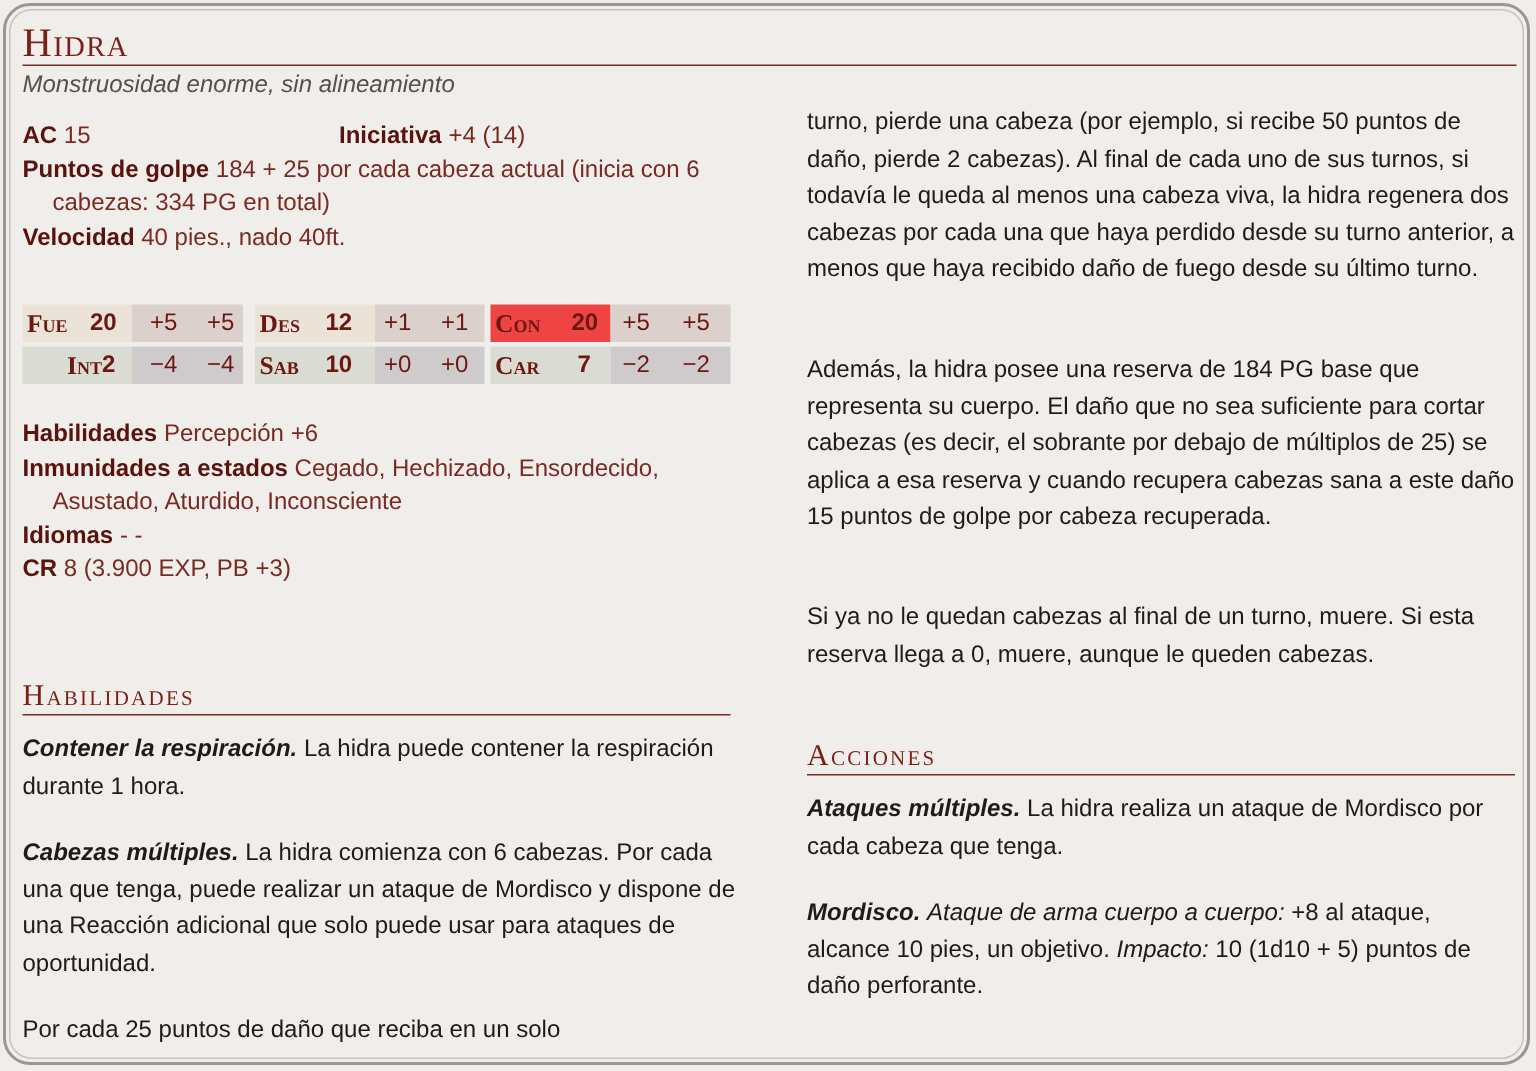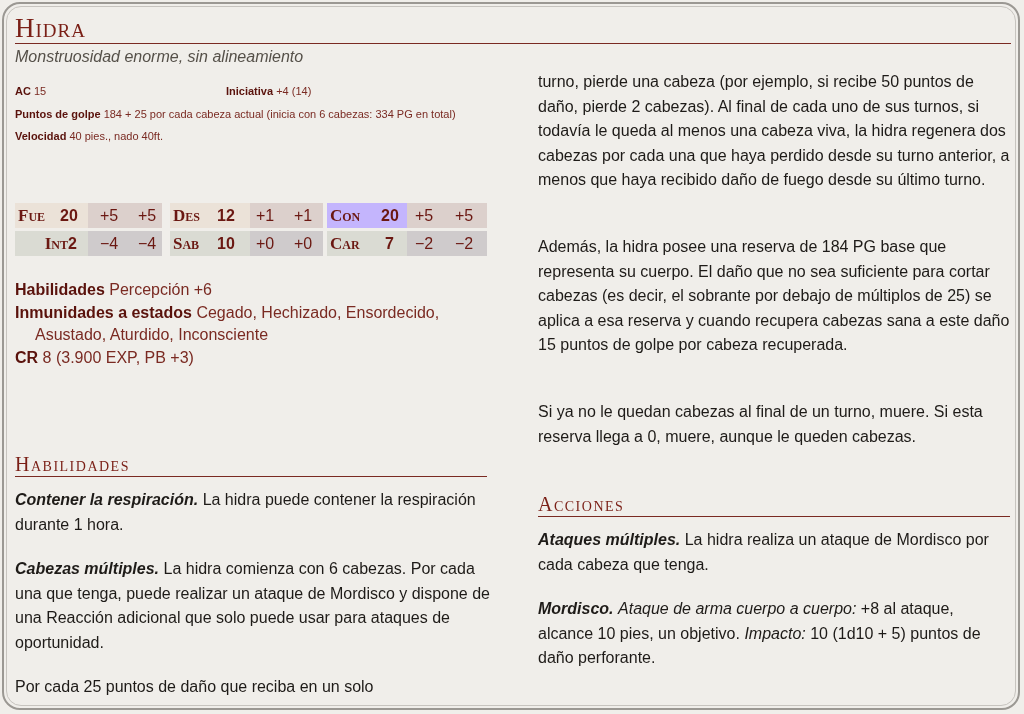--- a/index.html
+++ b/index.html
@@ -21,21 +21,21 @@
     .title {
       position:absolute; left:15px; top:12px; width:996px;
       font-family:"Liberation Serif", serif; color:#7a1f16;
       font-size:27px; font-variant:small-caps; letter-spacing:1px;
       border-bottom:1.5px solid #7a2a22; line-height:32px; height:31px;
     }
     .subtitle {
       position:absolute; left:15px; top:48px; font-style:italic;
       font-size:16px; color:#555049;
     }
-    .props { position:absolute; left:15px; top:80px; width:480px; font-size:11px; color:#6b1812; line-height:22.5px; }
+    .props { position:absolute; left:15px; top:80px; width:480px; font-size:16px; color:#6b1812; line-height:22.5px; }
     .prop { padding-left:20px; text-indent:-20px; }
     .prop b { color:#5a120c; }
     .prop span.v { color:#7a2a22; }
     .ini { position:absolute; left:211px; top:0;text-align:right; }
 
     .stats { position:absolute; left:15px; top:189px; width:472px; font-size:16px; }
     .stat-head { position:absolute; font-size:10px; color:#6f6a63; letter-spacing:0.5px;margin-top:24px; }
     .stat-row { position:absolute; height:25px; display:flex; }
     .stat-cell { display:flex; align-items:center; height:25px; }
     .s-name { font-family:"Liberation Serif", serif; font-weight:bold; font-variant:small-caps; color:#6b1812; font-size:17px; }
@@ -102,21 +102,21 @@
     <div class="stat-cell" style="width:80px;background:#ebe2d8;padding-left:3px;box-sizing:border-box;">
       <span class="s-name" style="width:44px;">Des</span>
       <span class="s-score">12</span>
     </div>
     <div class="stat-cell" style="width:73px;background:#dcd0cc;padding-left:6px;box-sizing:border-box;">
       <span class="s-mod" style="width:38px;">+1</span>
       <span class="s-mod">+1</span>
     </div>
   </div>
   <div class="stat-row" style="left:312px;top:14px;">
-    <div class="stat-cell" style="width:80px;background:#c4b5fd;padding-left:3px;box-sizing:border-box;">
+    <div class="stat-cell" style="width:80px;background:#ef4444;padding-left:3px;box-sizing:border-box;">
       <span class="s-name" style="width:51px;">Con</span>
       <span class="s-score">20</span>
     </div>
     <div class="stat-cell" style="width:80px;background:#dcd0cc;padding-left:8px;box-sizing:border-box;">
       <span class="s-mod" style="width:40px;">+5</span>
       <span class="s-mod">+5</span>
     </div>
   </div>
 
   <div class="stat-row" style="left:0;top:42px;">
@@ -152,20 +152,24 @@
 </div>
 
 <div class="traits">
   <div class="prop">
     <b>Habilidades</b>
     <span class="v">Percepción +6</span>
   </div>
   <div class="prop" style="width:440px;">
     <b>Inmunidades a estados</b>
     <span class="v">Cegado, Hechizado, Ensordecido, Asustado, Aturdido, Inconsciente</span>
+  </div>
+  <div class="prop">
+    <b>Idiomas</b>
+    <span class="v">- -</span>
   </div>
   <div class="prop">
     <b>CR</b>
     <span class="v">8 (3.900 EXP, PB +3)</span>
   </div>
 </div>
 
 <div class="section-h" style="left:15px;top:452px;width:472px;">Habilidades</div>
 
 <div class="para" style="left:15px;top:488px;width:470px;">

